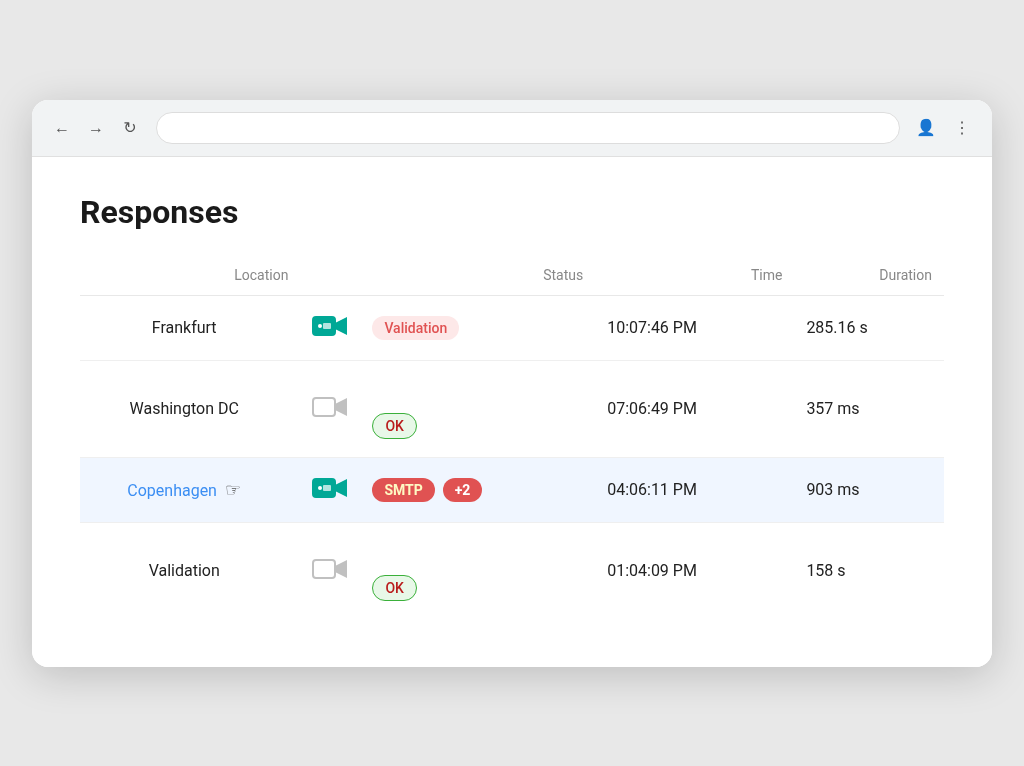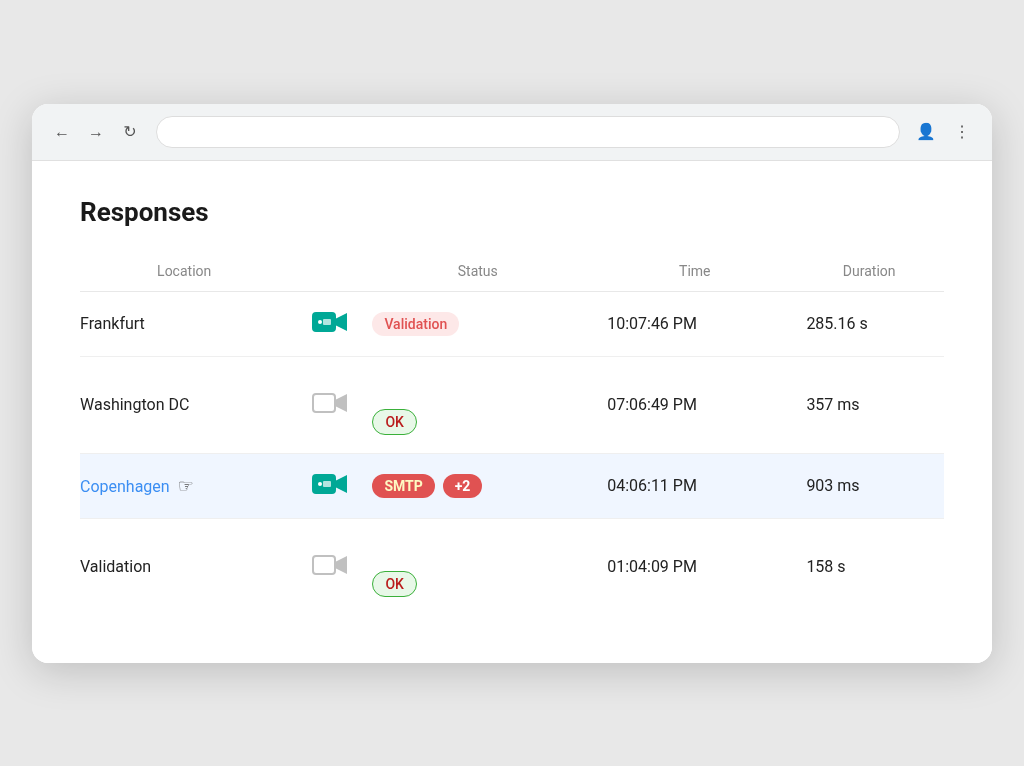--- a/index.html
+++ b/index.html
@@ -83,36 +83,36 @@
       border-radius: 50%;
       font-size: 16px;
     }
 
     .page-content {
       padding: 36px 48px 48px 48px;
       background: #ffffff;
     }
 
     .page-title {
-      font-size: 26px;
+      font-size: 32px;
       font-weight: 700;
       color: #1a1a1a;
       margin-bottom: 28px;
     }
 
     .responses-table {
       width: 100%;
       border-collapse: collapse;
     }
 
     .responses-table thead tr th {
       font-size: 14px;
       color: #888;
       font-weight: 400;
-      text-align: center;
+      text-align: right;
       padding: 8px 12px 12px 12px;
       border-bottom: 1px solid #e8e8e8;
     }
 
     .responses-table thead tr th:first-child {
       padding-left: 0;
     }
 
     .responses-table tbody tr {
       border-bottom: 1px solid #efefef;
@@ -130,20 +130,21 @@
 
     .responses-table tbody tr td {
       padding: 18px 12px;
       font-size: 16px;
       color: #222;
       vertical-align: middle;
     }
 
     .responses-table tbody tr td:first-child {
       padding-left: 0;
+      text-align: center;
     }
 
     .location-cell {
       font-size: 16px;
       color: #222;
       font-weight: 400;
     }
 
     .location-cell.link {
       color: #3b8ef3;

